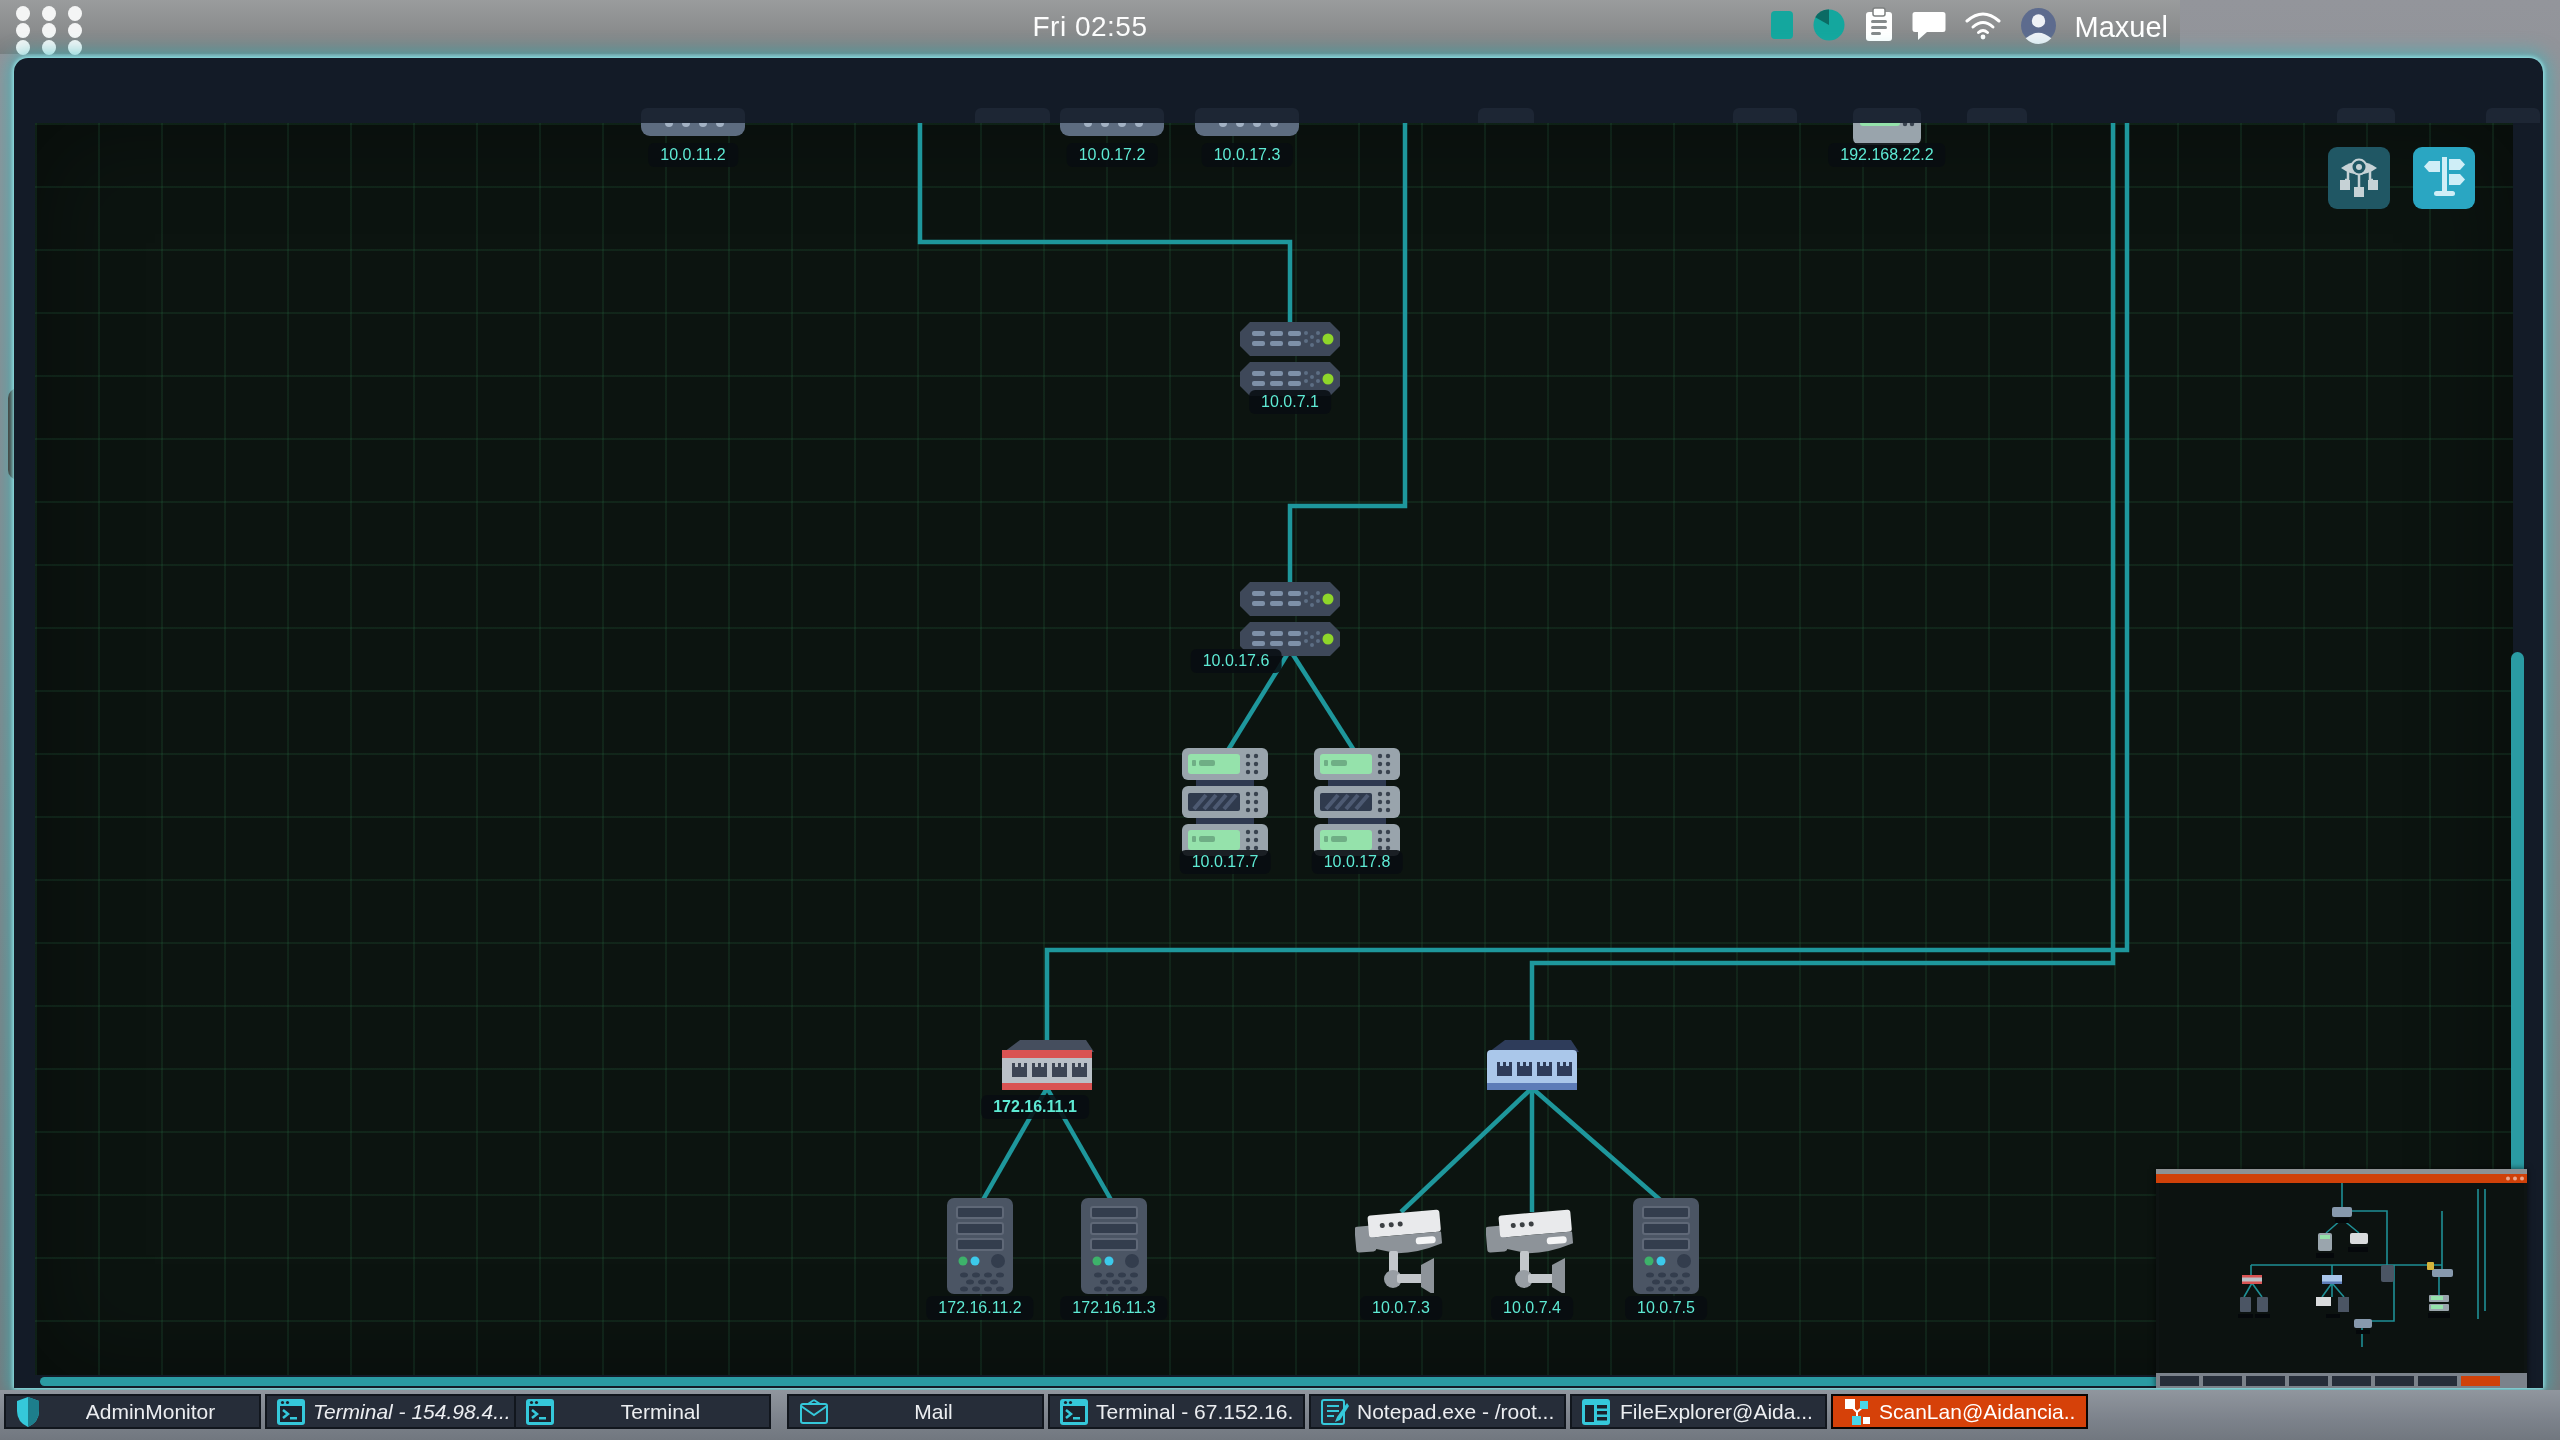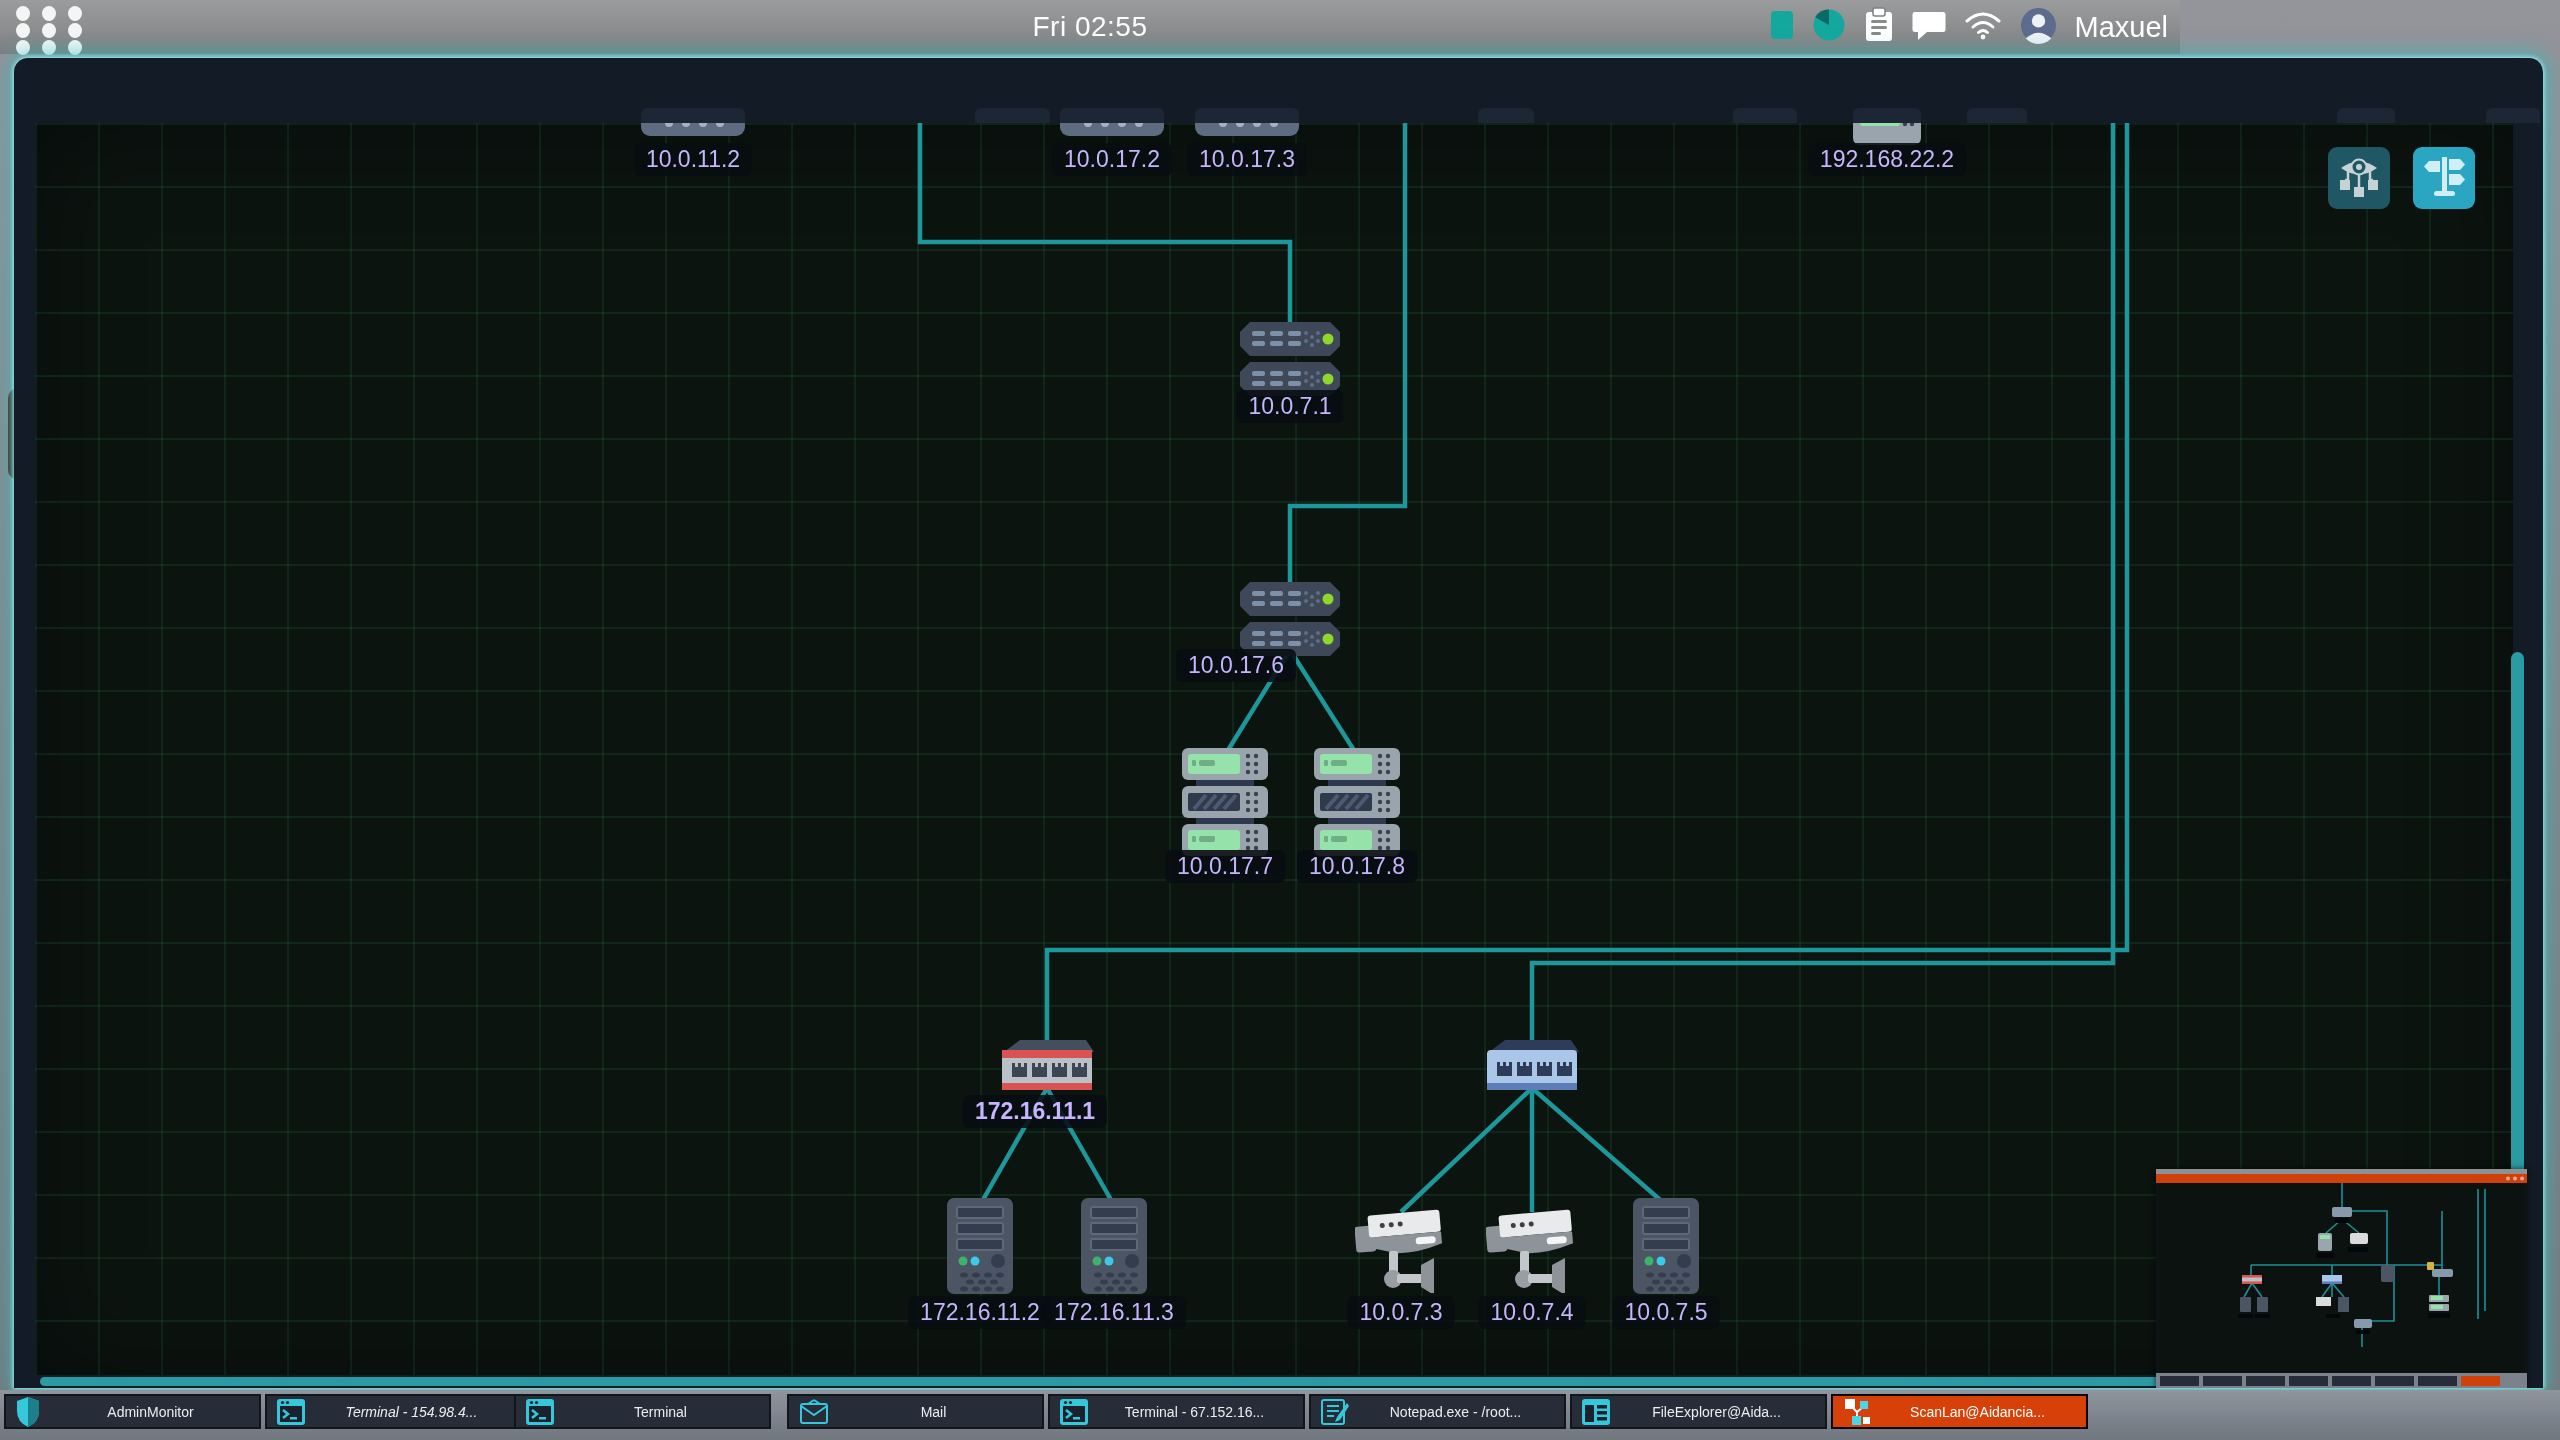--- a/index.html
+++ b/index.html
@@ -38,39 +38,39 @@
   
   .canvas{position:absolute;left:21px;top:17px;width:2478px;height:1252px;
           background:#0c1410;overflow:hidden;box-shadow:inset 0 0 100px rgba(0,0,0,.42);}
   .canvas::before{content:"";position:absolute;inset:0;
      background-image:linear-gradient(rgba(44,122,76,.17) 2px,transparent 2px),
                       linear-gradient(90deg,rgba(44,122,76,.17) 2px,transparent 2px);
      background-size:63px 63px;}
   #edges{position:absolute;left:0;top:0;}
   .node-icon{position:absolute;transform:translateX(-50%);cursor:pointer;}
   .node-label{position:absolute;transform:translateX(-50%);background:rgba(8,12,17,.88);
-        color:#c4b5fd;font-size:23px;padding:3px 12px;border-radius:6px;white-space:nowrap;}
+        color:#5eead4;font-size:16px;padding:3px 12px;border-radius:6px;white-space:nowrap;}
   .toolbtn{position:absolute;top:24px;width:62px;height:62px;border-radius:9px;
         display:flex;align-items:center;justify-content:center;cursor:pointer;}
   #btn-watch{left:2293px;background:#205764;}
   #btn-layout{left:2378px;background:#2aa6c2;}
 
   .vthumb{position:absolute;left:2497px;top:546px;width:13px;height:722px;
           background:#2a9ba3;border-radius:7px;cursor:pointer;}
   .hthumb{position:absolute;left:26px;top:1271px;width:2471px;height:9px;
           background:#2a9ba3;border-radius:5px;cursor:pointer;}
 
   .minimap{position:absolute;left:2142px;top:1063px;width:371px;height:220px;
            background:#0e1413;box-shadow:0 0 6px rgba(0,0,0,.65);cursor:pointer;}
 
   
   .taskbar{position:absolute;left:0;top:1390px;width:2560px;height:50px;
            background:linear-gradient(180deg,#90969e 0%,#7c828b 60%,#71777f 100%);}
   .task-item{position:absolute;top:4px;height:35px;width:257px;box-sizing:border-box;
-           background:#262d39;border:2px solid #11161d;color:#ebedf0;font-size:14px;
+           background:#262d39;border:2px solid #11161d;color:#ebedf0;font-size:21px;
            display:flex;align-items:center;justify-content:center;cursor:pointer;
            padding:0 10px 0 46px;}
   .task-item .tlabel{overflow:hidden;white-space:nowrap;}
   .task-item .ticon{position:absolute;left:9px;top:50%;transform:translateY(-50%);display:flex;}
   .task-item.active{background:#d64109;border-color:#0a0503;color:#ffffff;}
 </style>
 </head>
 <body>
 
 <div class="screen">

